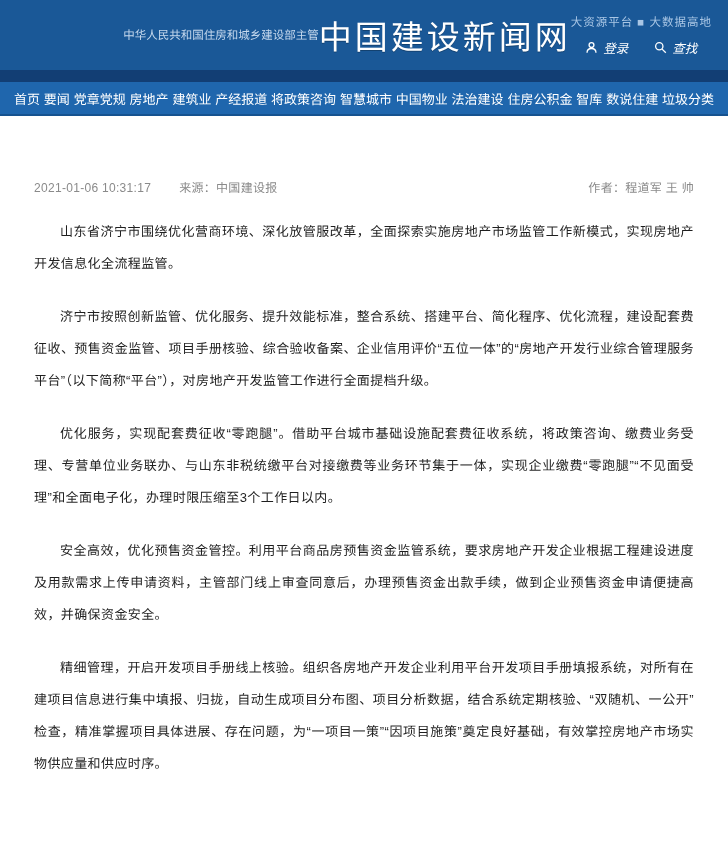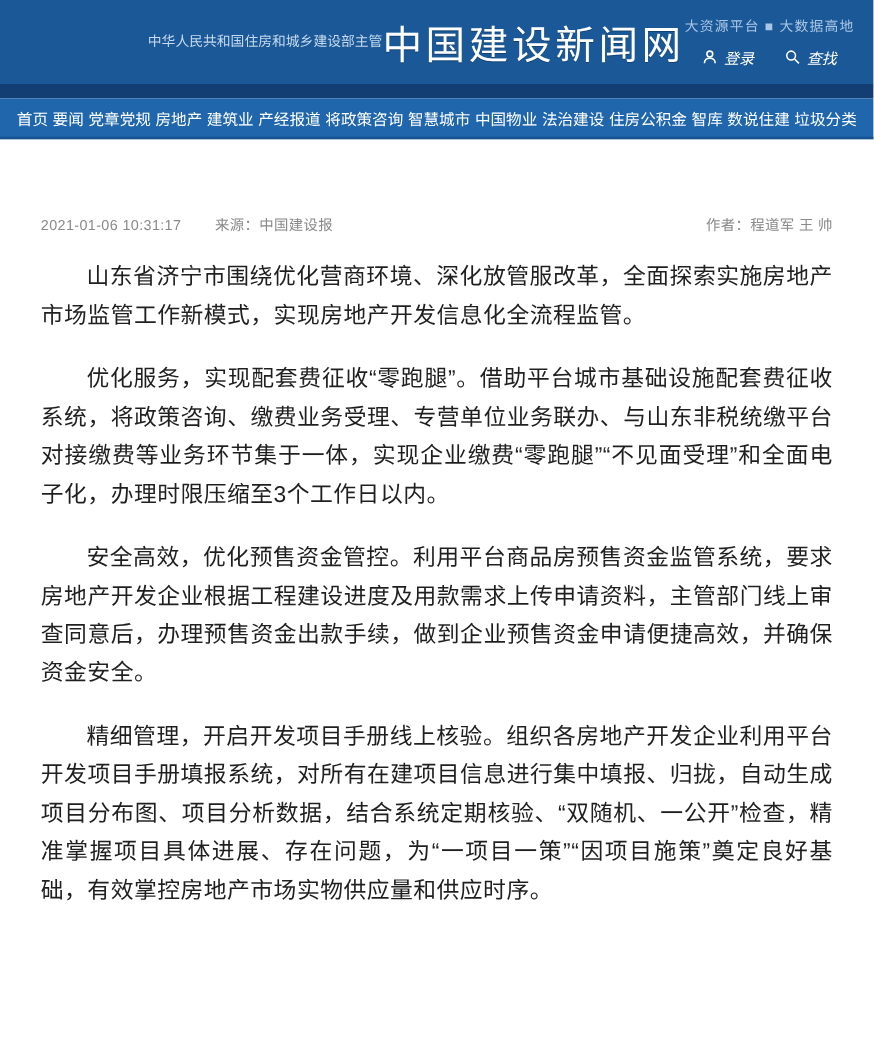--- a/index.html
+++ b/index.html
@@ -107,21 +107,21 @@
     display:flex;
     align-items:baseline;
     font-size:12px;
     color:var(--meta-color);
     letter-spacing:.3px;
   }
   .meta-source{margin-left:28px;}
   .meta-author{margin-left:auto;margin-top:36px;}
   .article-body{margin-top:16px;}
   .article-body p{
-    font-size:19px;
+    font-size:13px;
     color:var(--body-color);
     line-height:32px;
     letter-spacing:.4px;
     text-indent:2em;
     text-align:justify;
     margin:21px 0 0 0;
   }
 </style>
 </head>
 <body>
@@ -179,17 +179,18 @@
 <main class="article">
 
   <div class="article-meta">
     <span class="meta-date">2021-01-06 10:31:17</span>
     <span class="meta-source">来源：中国建设报</span>
     <span class="meta-author">作者：程道军 王 帅</span>
   </div>
 
   <div class="article-body">
     <p>山东省济宁市围绕优化营商环境、深化放管服改革，全面探索实施房地产市场监管工作新模式，实现房地产开发信息化全流程监管。</p>
+    <p>济宁市按照创新监管、优化服务、提升效能标准，整合系统、搭建平台、简化程序、优化流程，建设配套费征收、预售资金监管、项目手册核验、综合验收备案、企业信用评价“五位一体”的“房地产开发行业综合管理服务平台”（以下简称“平台”），对房地产开发监管工作进行全面提档升级。</p>
     <p>优化服务，实现配套费征收“零跑腿”。借助平台城市基础设施配套费征收系统，将政策咨询、缴费业务受理、专营单位业务联办、与山东非税统缴平台对接缴费等业务环节集于一体，实现企业缴费“零跑腿”“不见面受理”和全面电子化，办理时限压缩至3个工作日以内。</p>
     <p>安全高效，优化预售资金管控。利用平台商品房预售资金监管系统，要求房地产开发企业根据工程建设进度及用款需求上传申请资料，主管部门线上审查同意后，办理预售资金出款手续，做到企业预售资金申请便捷高效，并确保资金安全。</p>
     <p>精细管理，开启开发项目手册线上核验。组织各房地产开发企业利用平台开发项目手册填报系统，对所有在建项目信息进行集中填报、归拢，自动生成项目分布图、项目分析数据，结合系统定期核验、“双随机、一公开”检查，精准掌握项目具体进展、存在问题，为“一项目一策”“因项目施策”奠定良好基础，有效掌控房地产市场实物供应量和供应时序。</p>
   </div>
 </main>
 
 </body></html>

